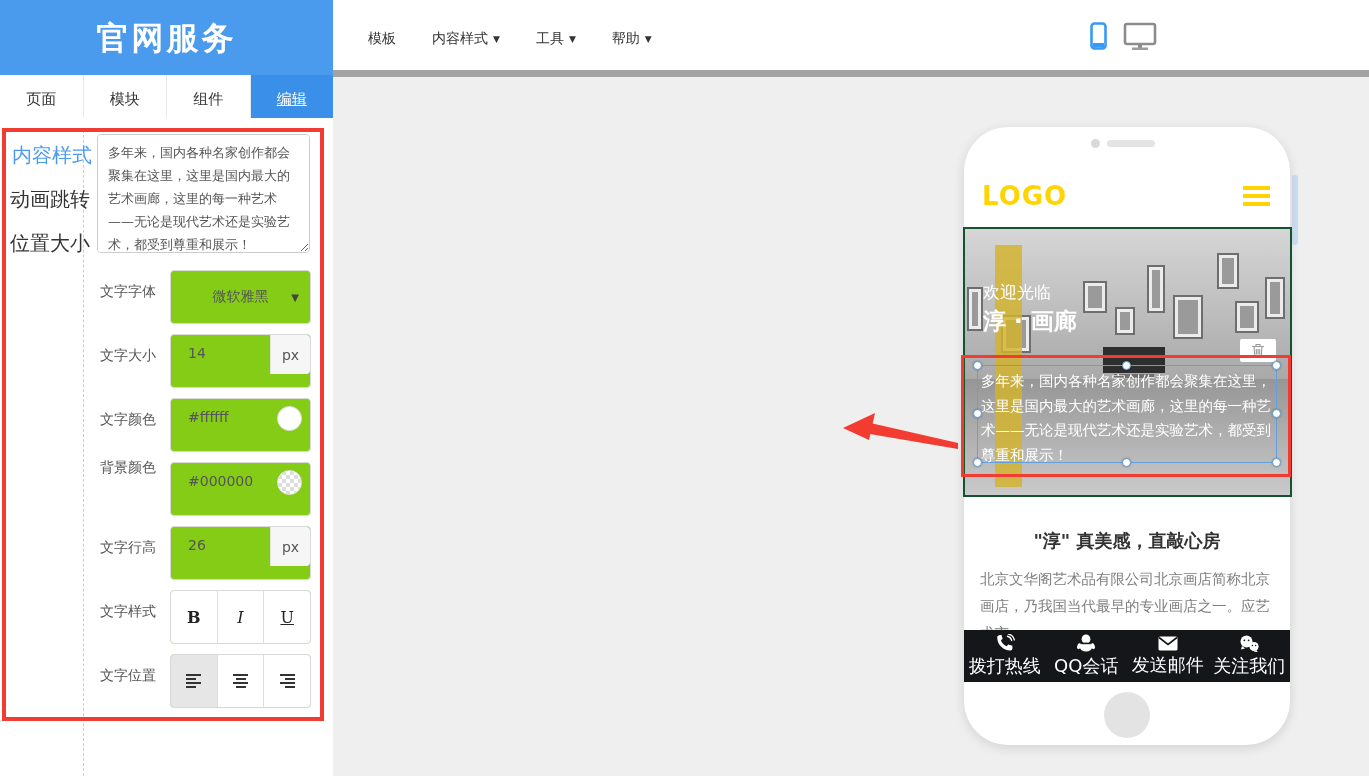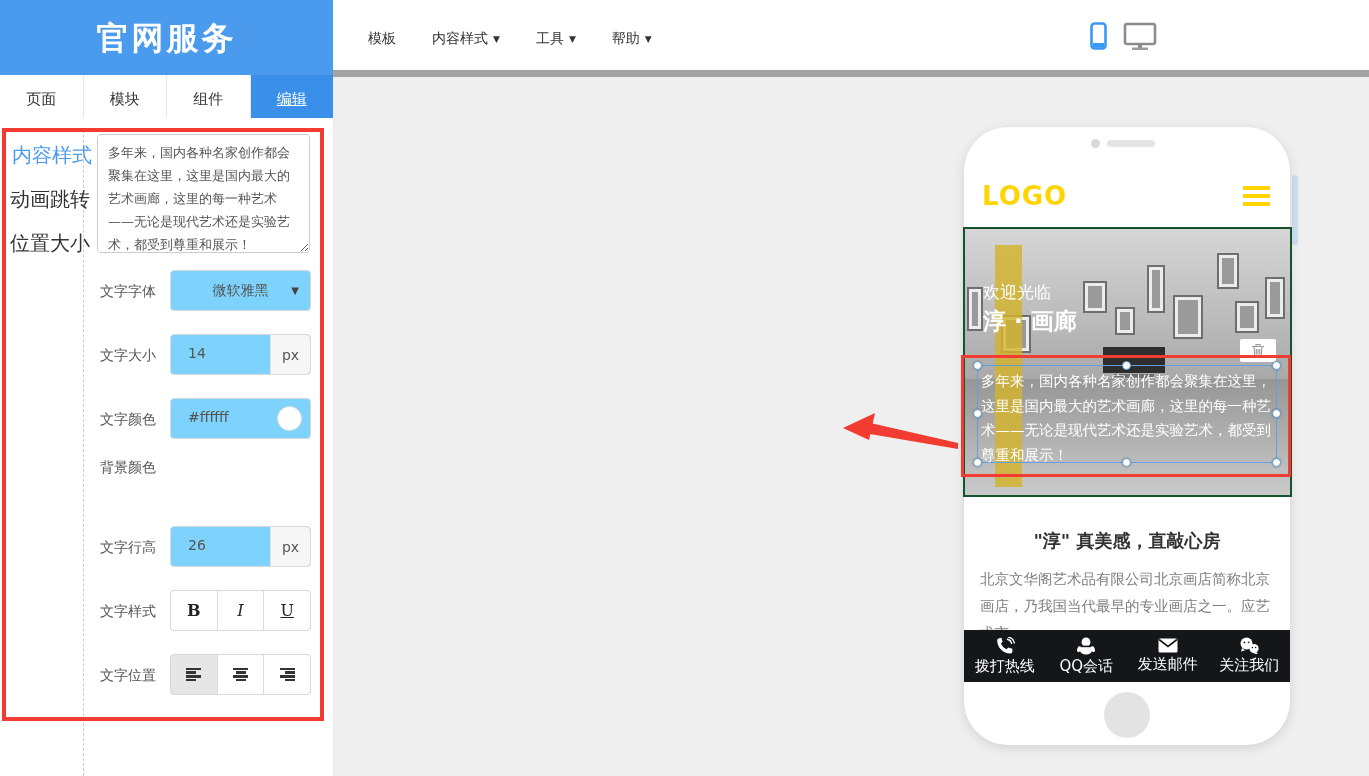--- a/index.html
+++ b/index.html
@@ -36,21 +36,21 @@
   .pmenu-item.active { color:#4a9bee; left:12px; }
 
   .content-textarea { position:absolute; left:97px; top:134px; width:213px; height:119px;
     border:1px solid #ccc; border-radius:4px; padding:6px 10px; font-family:"DejaVu Sans",sans-serif;
     font-size:13px; line-height:23px; color:#555; resize:both; overflow-y:auto; outline:none; background:#fff; }
   .content-textarea::-webkit-scrollbar { width:8px; }
   .content-textarea::-webkit-scrollbar-thumb { background:#cadef2; border-radius:4px; }
   .content-textarea::-webkit-scrollbar-track { background:transparent; }
 
   .f-label { position:absolute; left:100px; font-size:14px; color:#555; }
-  .ctl { position:absolute; left:170px; width:141px; height:41px; background:#7dd3fc;
+  .ctl { position:absolute; left:170px; width:141px; height:54px; background:#84cc16;
     border:1px solid #d9d9d9; border-radius:4px; }
   .sel { display:flex; align-items:center; justify-content:center; font-size:14px; color:#555; cursor:pointer; }
   .sel .caret { position:absolute; right:11px; font-size:10px; color:#444; }
   .val { position:absolute; left:17px; top:10px; font-size:14px; color:#555; }
   .unit { position:absolute; right:0; top:0; width:40px; height:39px; background:#f6f6f6;
     border-left:1px solid #e2e2e2; border-radius:0 4px 4px 0; display:flex; align-items:center;
     justify-content:center; font-size:14px; color:#555; }
   .swatch { position:absolute; right:8px; top:7px; width:25px; height:25px; border-radius:50%; }
   .swatch.white { background:#fff; border:1px solid #ddd; }
   .swatch.checker { border:1px solid #e5e5e5;
@@ -112,21 +112,21 @@
   .hd.bl{left:-5px;bottom:-5px;} .hd.bm{left:50%;margin-left:-5px;bottom:-5px;} .hd.br{right:-5px;bottom:-5px;}
 
   .ph-white { position:absolute; left:0; right:0; top:370px; height:133px; background:#fff; overflow:hidden; }
   .ph-heading { text-align:center; margin-top:32px; font-size:18px; font-weight:bold; color:#333; }
   .ph-desc { margin:13px 16px 0; font-size:14.5px; line-height:27px; color:#7e7e7e; }
 
   .ph-nav { position:absolute; left:0; right:0; top:503px; height:52px; background:#14161a;
     display:flex; z-index:4; }
   .nav-item { flex:1; display:flex; flex-direction:column; align-items:center; justify-content:center;
     color:#fff; cursor:pointer; gap:2px; }
-  .nav-label { font-size:15px; }
+  .nav-label { font-size:18px; }
   .home-btn { position:absolute; left:50%; margin-left:-23px; top:565px; width:46px; height:46px;
     background:#e3e3e3; border-radius:50%; cursor:pointer; }
 </style>
 </head>
 <body>
 
 <div class="app">
 
   <div class="brand">
     <div class="brand-title">官网服务</div>
@@ -191,20 +191,24 @@
     <span class="unit">px</span>
   </div>
 
   <div class="f-label" style="top:411px;">文字颜色</div>
   <div class="ctl" style="top:398px;">
     <span class="val">#ffffff</span>
     <span class="swatch white"></span>
   </div>
 
   <div class="f-label" style="top:459px;">背景颜色</div>
+  <div class="ctl" style="top:462px;">
+    <span class="val">#000000</span>
+    <span class="swatch checker"></span>
+  </div>
 
   <div class="f-label" style="top:539px;">文字行高</div>
   <div class="ctl" style="top:526px;">
     <span class="val">26</span>
     <span class="unit">px</span>
   </div>
 
   <div class="f-label" style="top:603px;">文字样式</div>
   <div class="ctl grp" style="top:590px;">
     <div class="grp-cell">

